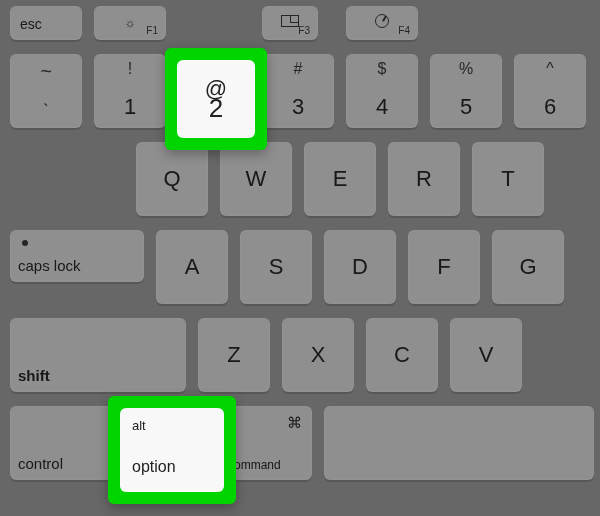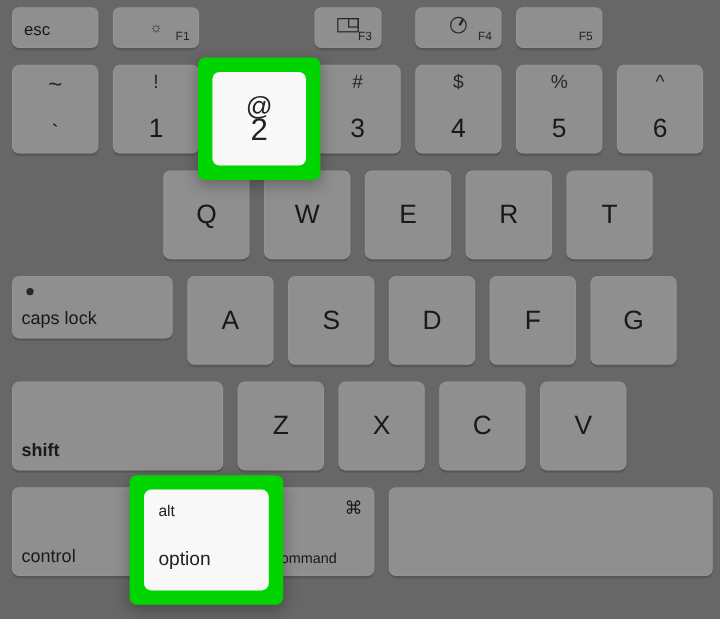--- a/index.html
+++ b/index.html
@@ -154,23 +154,20 @@
     <span class="label-sub">F1</span>
   </div>
   <div class="key fn" style="left:262px; top:6px; width:56px;">
     <span class="icon-center"><span class="mission-ctl"></span></span>
     <span class="label-sub">F3</span>
   </div>
   <div class="key fn" style="left:346px; top:6px; width:72px;">
     <span class="icon-center"><span class="gauge"></span></span>
     <span class="label-sub">F4</span>
   </div>
-  <div class="key fn" style="left:430px; top:6px; width:72px;">
-    <span class="label-sub">F5</span>
-  </div>
 
   <div class="key" style="left:10px; top:54px; width:72px; height:74px;">
     <span class="top" style="font-size:20px;">~</span>
     <span class="main" style="font-size:16px;">`</span>
   </div>
   <div class="key" style="left:94px; top:54px; width:72px; height:74px;">
     <span class="top">!</span>
     <span class="main">1</span>
   </div>
   <div class="key" style="left:178px; top:54px; width:72px; height:74px;">

